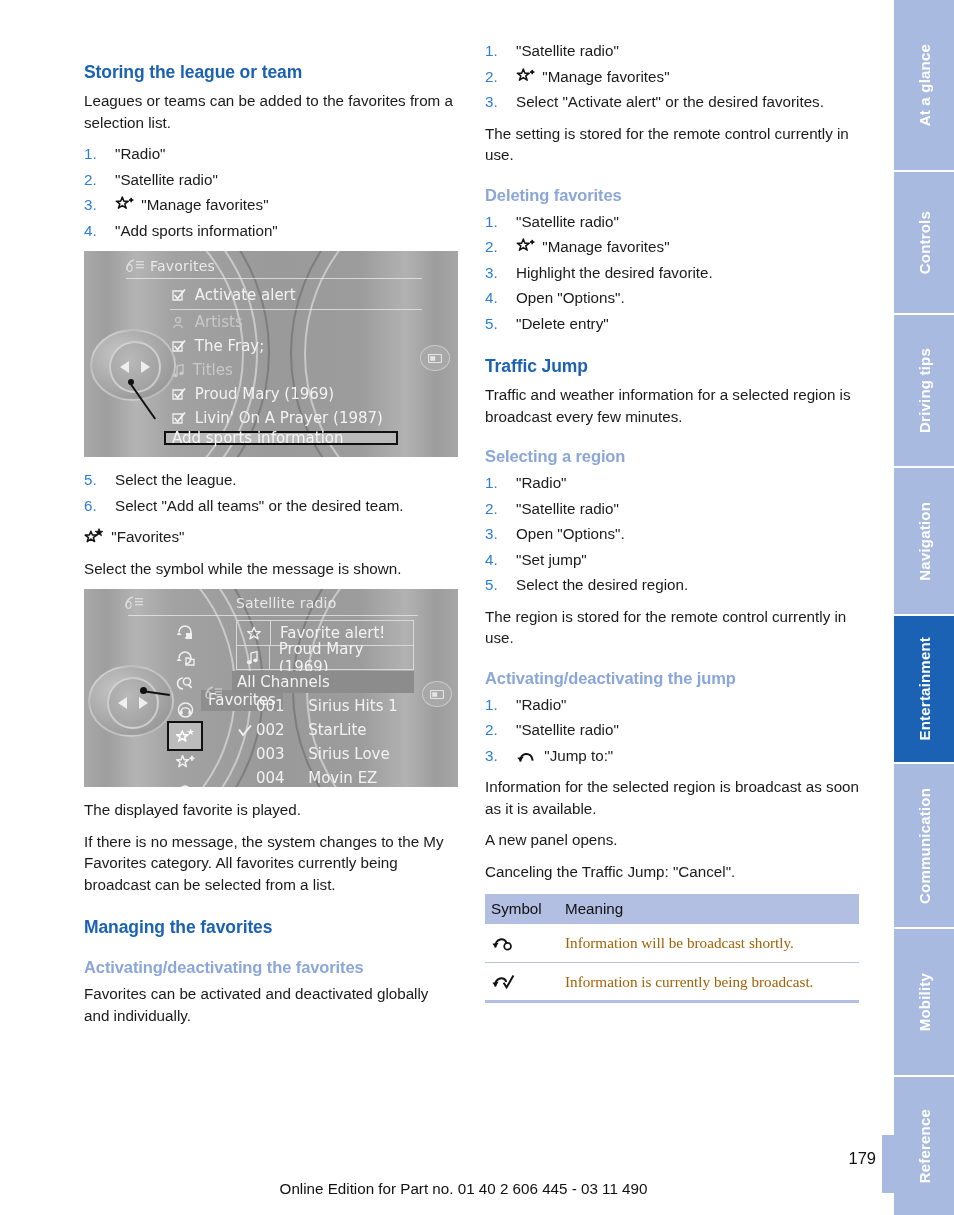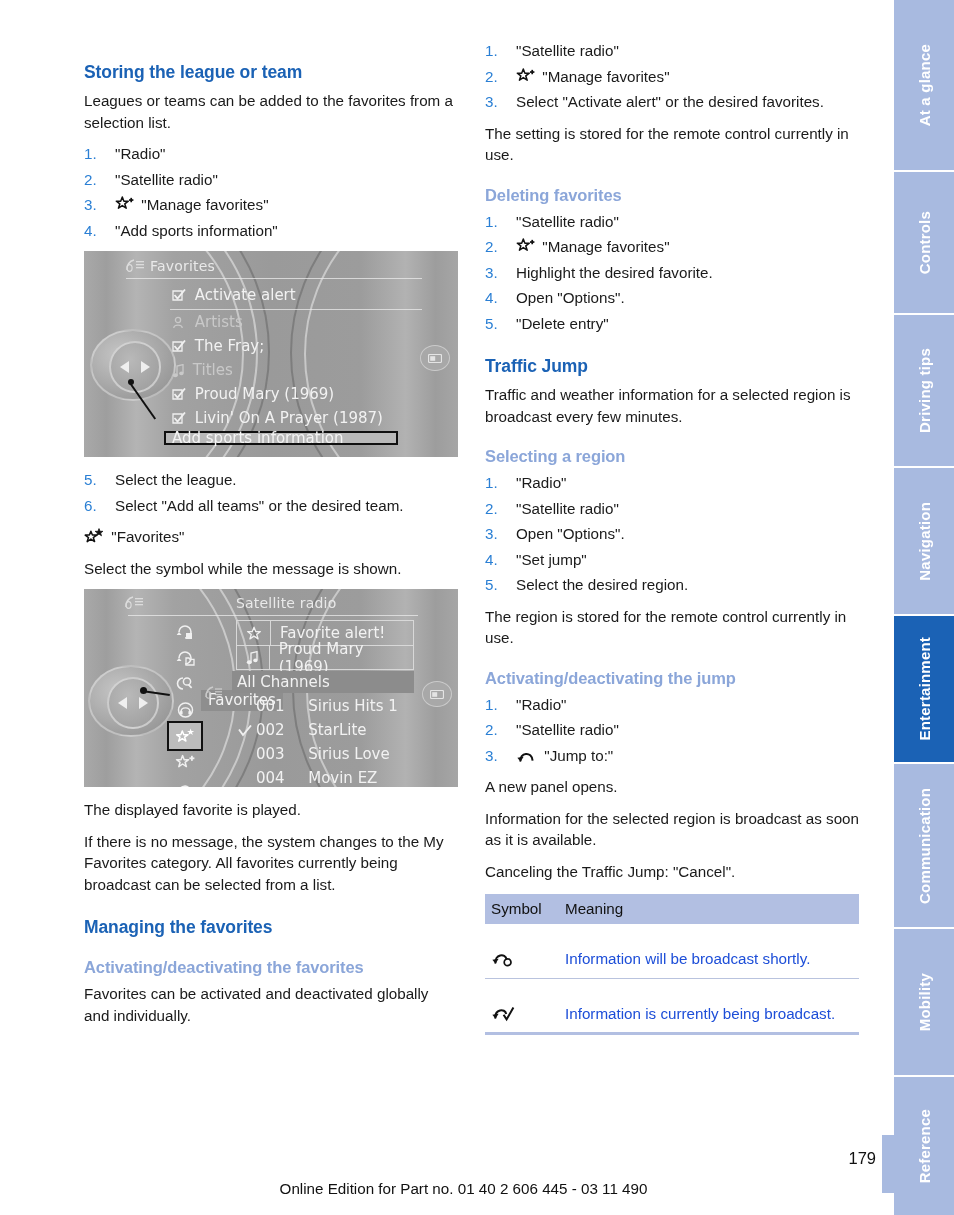--- a/index.html
+++ b/index.html
@@ -226,24 +226,25 @@
     text-align: left;
     font-size: 15.2px;
     font-weight: normal;
     color: #111;
     padding: 6px 4px 7px 6px;
   }
   table.symtab thead th.c1 { width: 74px; }
   table.symtab tbody td {
     font-size: 15.2px;
     line-height: 21.5px;
-    color: #1d4ed8;
-    padding: 24px 4px 8px 6px;
+    color: #a16207;
+    padding: 8px 4px 8px 6px;
     vertical-align: top;
     border-bottom: 1px solid #b9c3de;
+    font-family: Liberation Serif, serif;
   }
   table.symtab tbody tr:last-child td { border-bottom: 3px solid #b2bfe2; }
   table.symtab tbody td.c1 { width: 74px; }
 
   
   #rail {
     position: absolute;
     top: 0; right: 0;
     width: 60px;
     height: 1215px;
@@ -714,22 +715,22 @@
         <span class="ico">
           <svg width="21" height="17" viewBox="0 0 21 17">
             <path d="M4.5 14.5 C3.2 5.5, 16 3.6, 16.6 13.6" fill="none" stroke="#111" stroke-width="2"></path>
             <path d="M4.5 14.8 L1.4 10.8 L7.6 9.7 Z" fill="#111"></path>
           </svg>
         </span>
         <span>"Jump to:"</span>
       </li>
     </ol>
 
+    <p class="body">Information for the selected region is broadcast as soon as it is available.</p>
     <p class="body">A new panel opens.</p>
-    <p class="body">Information for the selected region is broadcast as soon as it is available.</p>
     <p class="body">Canceling the Traffic Jump: "Cancel".</p>
 
     <table class="symtab">
       <thead>
         <tr>
           <th class="c1">Symbol</th>
           <th>Meaning</th>
         </tr>
       </thead>
       <tbody>

